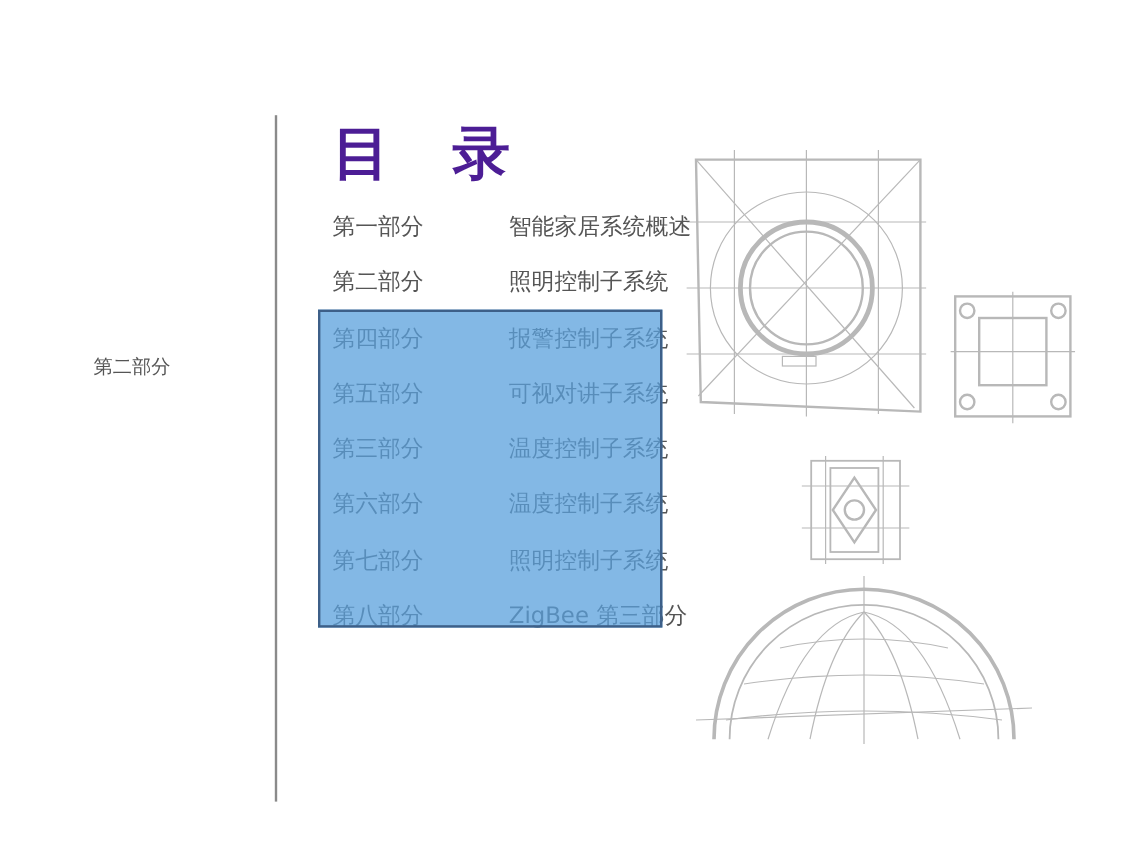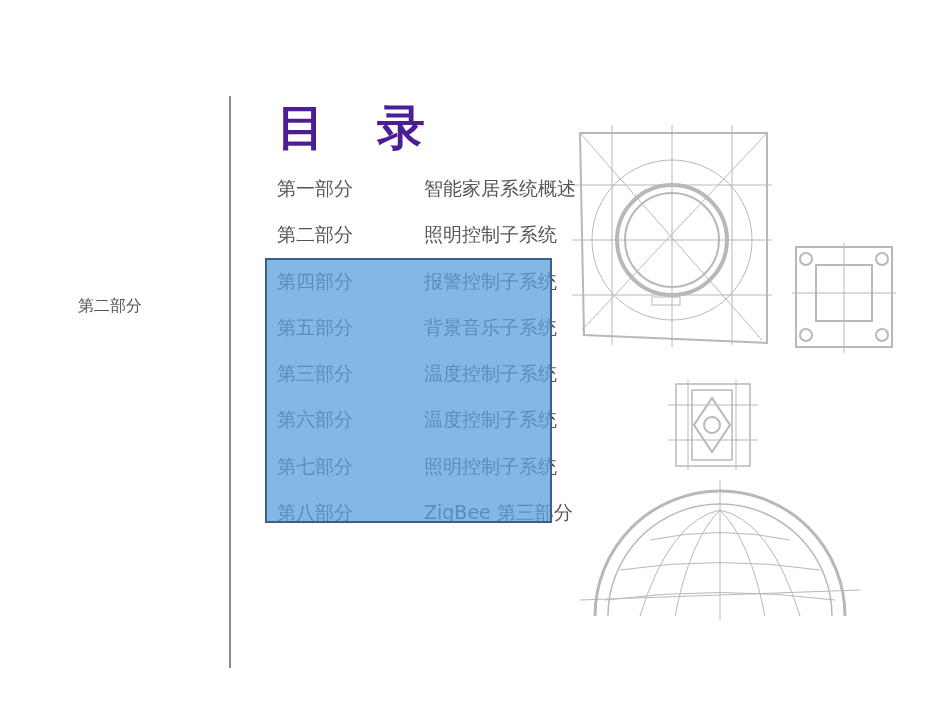--- a/index.html
+++ b/index.html
@@ -88,21 +88,21 @@
   <div class="toc-row">
       <span class="part">第二部分</span>
       <span class="name">照明控制子系统</span>
     </div>
   <div class="toc-row">
       <span class="part">第四部分</span>
       <span class="name">报警控制子系统</span>
     </div>
   <div class="toc-row">
       <span class="part">第五部分</span>
-      <span class="name">背景音乐子系统</span>
+      <span class="name">可视对讲子系统</span>
     </div>
   <div class="toc-row">
       <span class="part">第三部分</span>
       <span class="name">温度控制子系统</span>
     </div>
   <div class="toc-row">
       <span class="part">第六部分</span>
       <span class="name">温度控制子系统</span>
     </div>
   <div class="toc-row">

